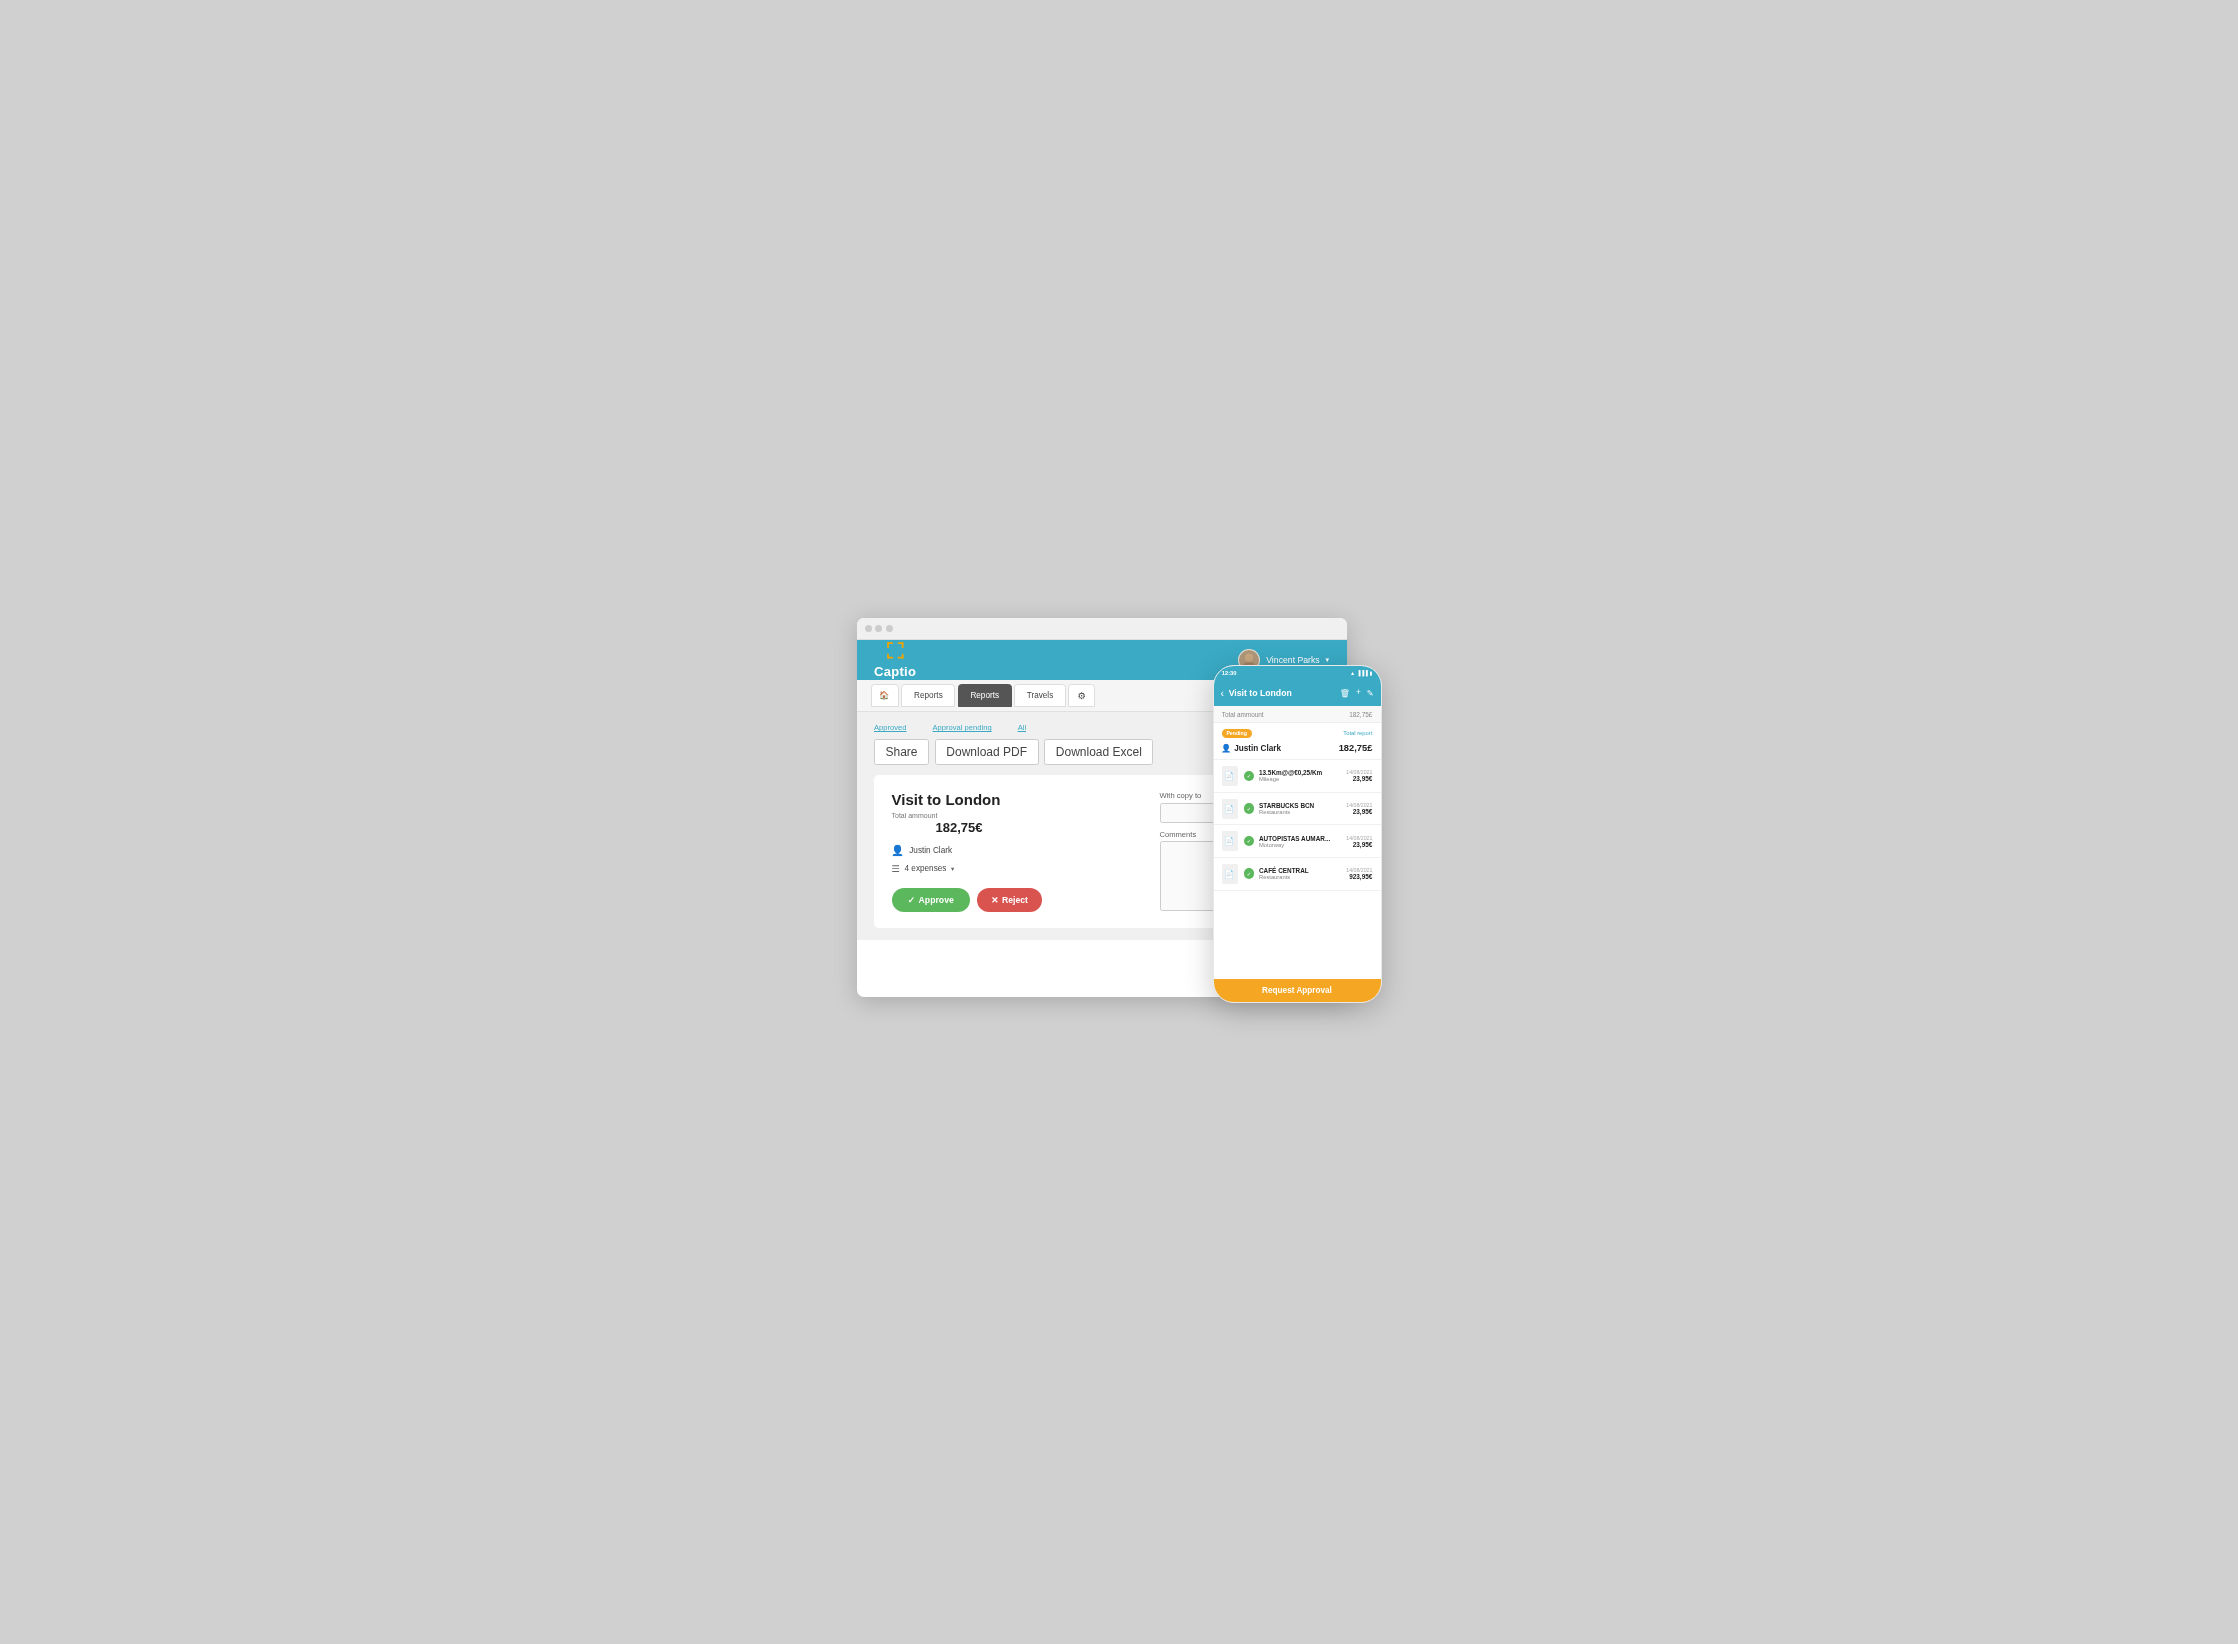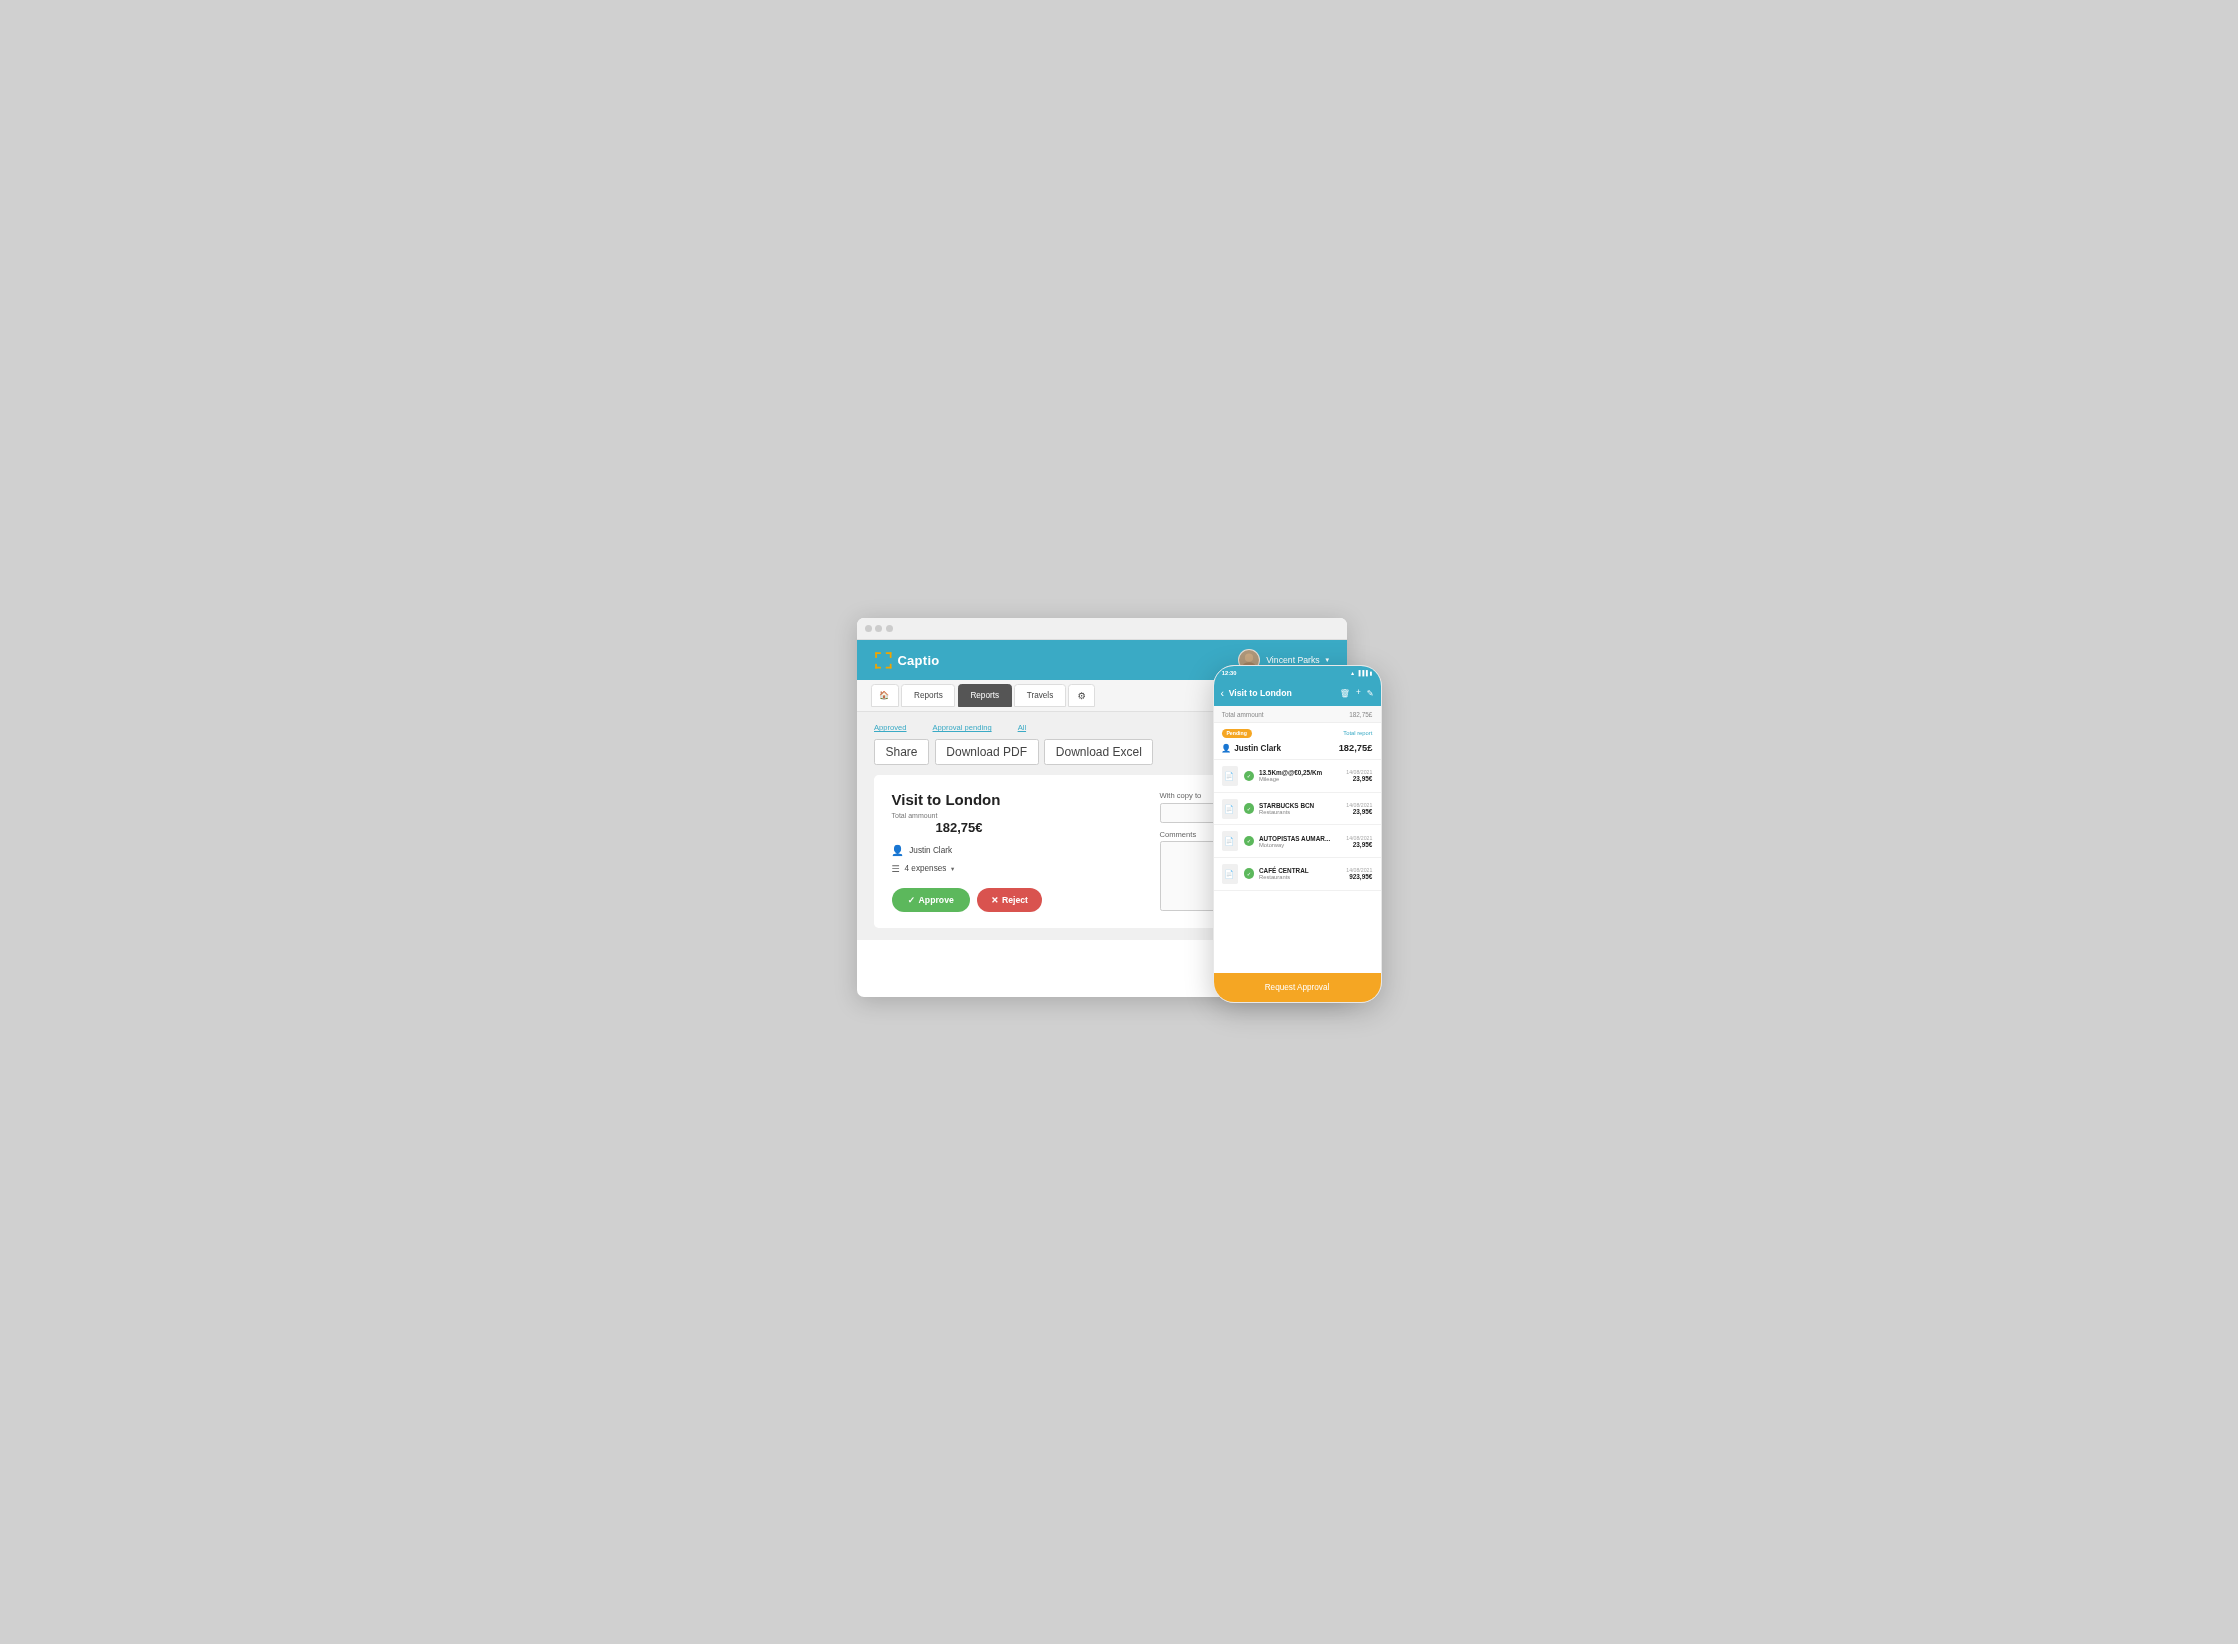--- a/index.html
+++ b/index.html
@@ -54,20 +54,21 @@
       display: flex;
       align-items: center;
       padding: 0 17.5px;
       justify-content: space-between;
     }
 
     .logo-area {
       display: flex;
       align-items: center;
       gap: 4.7px;
+      flex-direction: column;
     }
 
     .logo-text {
       color: #fff;
       font-size: 13px;
       font-weight: 600;
       letter-spacing: 0.3px;
     }
 
     .user-area {
@@ -514,25 +515,25 @@
       font-weight: 600;
       color: #222;
     }
 
     
     .request-approval-btn {
       position: absolute;
       bottom: 0;
       left: 0;
       right: 0;
-      height: 29px;
+      height: 23px;
       background: #f5a623;
       color: #fff;
       font-size: 8.2px;
-      font-weight: 400;
+      font-weight: 700;
       border: none;
       cursor: pointer;
       display: flex;
       align-items: center;
       justify-content: center;
       width: 100%;
     }
   </style>
 </head>
 <body>

